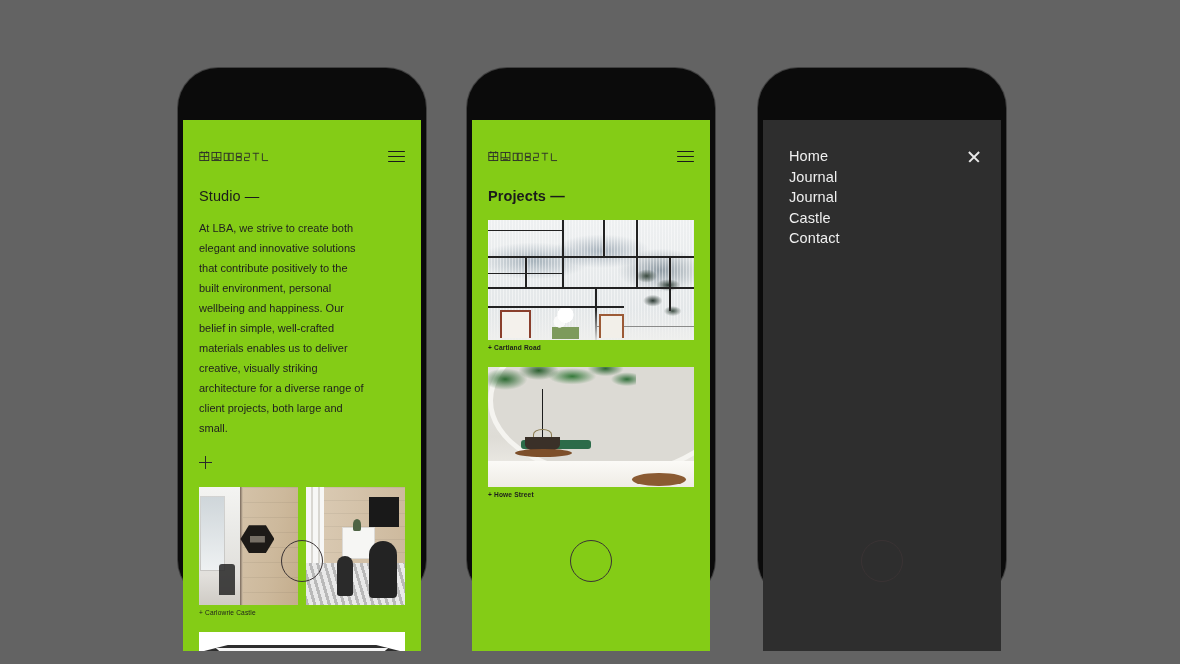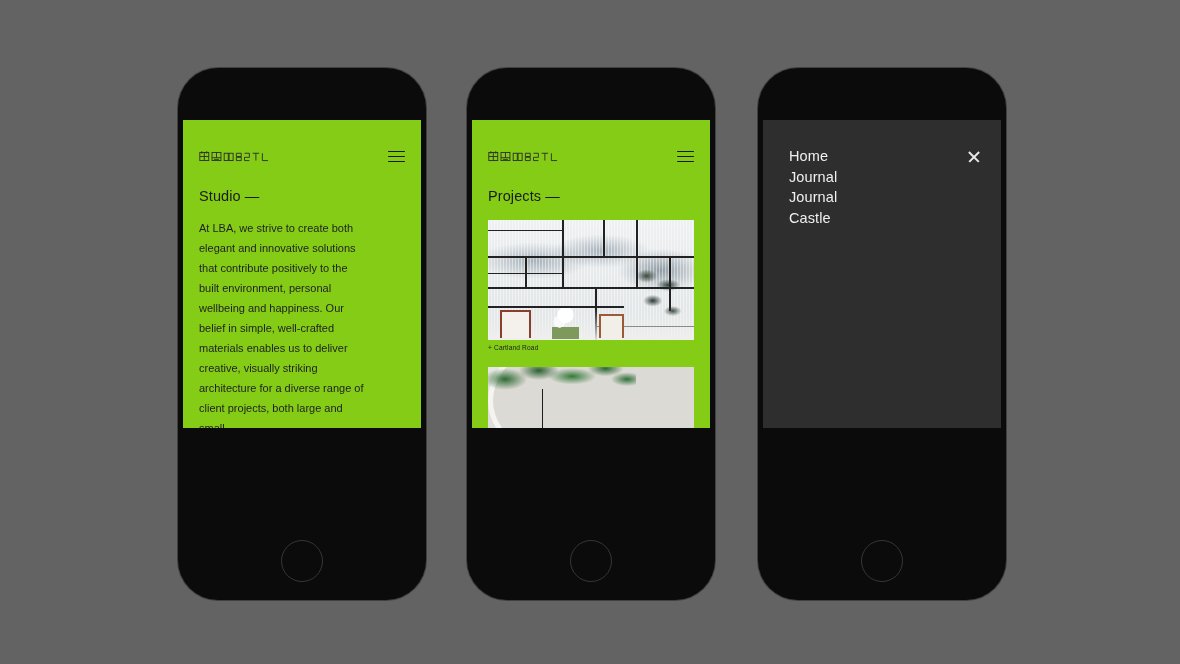--- a/index.html
+++ b/index.html
@@ -14,27 +14,27 @@
 
   
   .phone {
     position:absolute;
     width:248px; height:532px;
     background:#0b0b0b;
     border-radius:40px;
     box-shadow:0 0 0 1px rgba(0,0,0,.35);
   }
   .phone.p1 { left:178px; top:68px; }
-  .phone.p2 { left:467px; top:68px; }
+  .phone.p2 { left:467px; top:68px;font-weight:bold; }
   .phone.p3 { left:758px; top:68px; }
 
   .screen {
     position:absolute;
     left:5px; right:5px;
-    top:52px; height:308px;
+    top:52px; height:531px;
     overflow:hidden;
     background:#f2f2f2;
   }
   .home-btn {
     position:absolute;
     left:50%; bottom:18px;
     transform:translateX(-50%);
     width:42px; height:42px;
     border-radius:50%;
     border:1px solid #3a3334;
@@ -460,19 +460,20 @@
 
   <div class="phone p3">
     <div class="screen">
       <div class="menu-screen">
         <div class="menu-close"></div>
         <ul class="menu-list">
           <li>Home</li>
           <li>Journal</li>
           <li>Journal</li>
           <li>Castle</li>
+          <li>Contact</li>
         </ul>
       </div>
     </div>
     <div class="home-btn"></div>
   </div>
 
 </div>
 
 </body></html>

